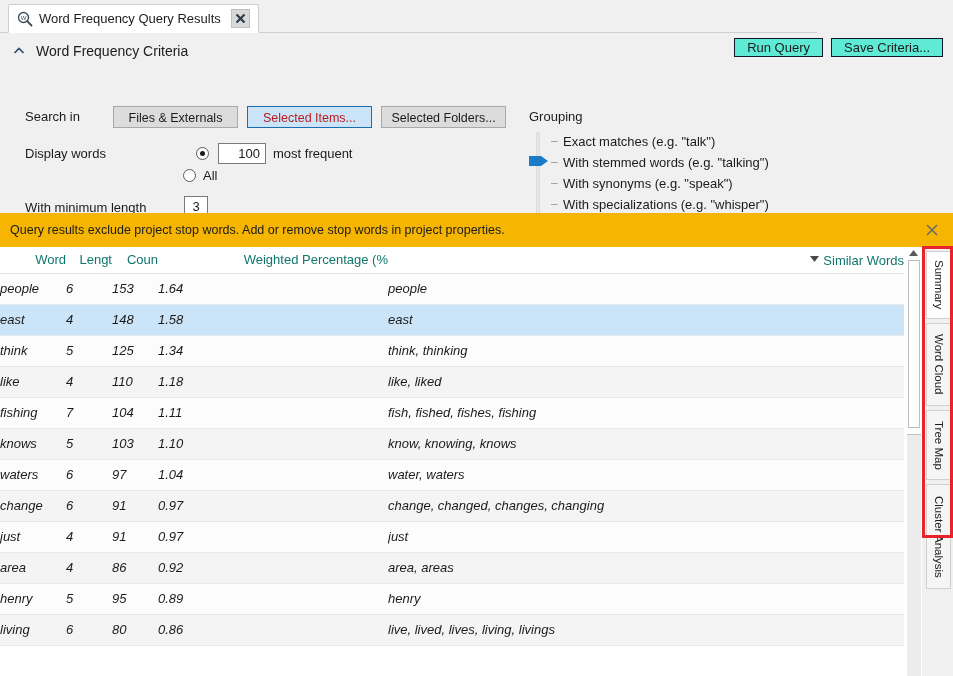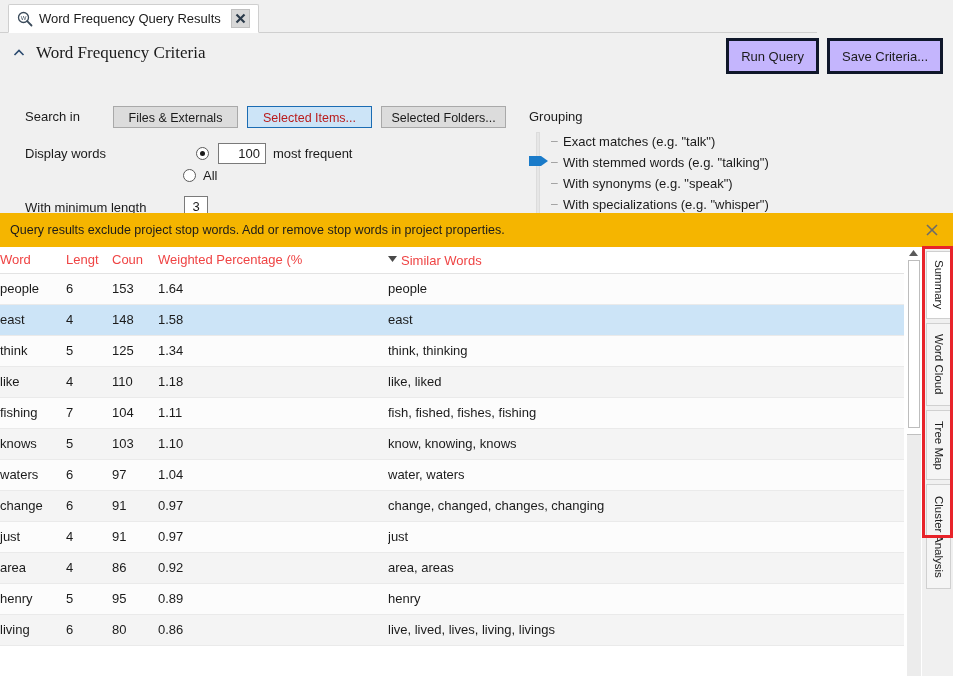--- a/index.html
+++ b/index.html
@@ -42,27 +42,27 @@
   .criteria {
     position: absolute; left: 0; top: 33px; width: 953px; height: 179px;
     background: #f0f0f0;
   }
   .criteria-header {
     position: absolute; left: 12px; top: 10px;
     display: flex; align-items: center; gap: 10px;
     cursor: pointer;
   }
   .chev { width: 14px; height: 14px; display:block; }
-  .criteria-title { font-size: 17px; color: #1b1b1b; font-family: Liberation Serif, serif; }
+  .criteria-title { font-size: 14px; color: #1b1b1b; }
 
   .top-buttons { position: absolute; right: 10px; top: 5px; display: flex; gap: 8px; }
   .btn {
-    height: 36px; min-width: 84px; padding: 0 12px;
-    background: #c4b5fd;
-    border: 3px solid #0f172a;
+    height: 19px; min-width: 84px; padding: 0 12px;
+    background: #5eead4;
+    border: 1px solid #0f172a;
     font-family: "Liberation Sans", sans-serif; font-size: 13px; color: #1b1b1b;
     cursor: pointer; white-space: nowrap;
   }
 
   .row-label { position: absolute; font-size: 13px; color: #1b1b1b; }
 
   .seg-buttons { position: absolute; left: 113px; top: 73px; display: flex; gap: 9px; }
   .seg-btn {
     width: 125px; height: 22px;
     background: #dcdcdc; border: 1px solid #a9a9a9;
@@ -120,30 +120,31 @@
     display: flex; align-items: center; justify-content: center; cursor: pointer;
   }
 
   
   .table-wrap {
     position: absolute; left: 0; top: 247px; width: 904px; height: 429px;
     background: #ffffff; overflow: hidden;
   }
   table.freq { border-collapse: collapse; width: 904px; table-layout: fixed; }
   table.freq th {
-    font-weight: normal; font-size: 13px; color: #ef4444;
-    text-align: left; padding: 4px 0 5px 0; background: #ffffff;
+    font-weight: normal; font-size: 13px; color: #0f766e;
+    text-align: right; padding: 4px 0 5px 0; background: #ffffff;
     border-bottom: 1px solid #e3e3e3;
     white-space: nowrap; overflow: hidden;
   }
   table.freq td {
     font-size: 13px; color: #1b1b1b;
     padding: 7px 0 8px 0;
     white-space: nowrap; overflow: hidden;
     border-bottom: 1px solid #eaeaea;
+    font-style: italic;
   }
   col.c-word { width: 66px; }
   col.c-len  { width: 46px; }
   col.c-cnt  { width: 46px; }
   col.c-pct  { width: 230px; }
   col.c-sim  { width: 516px; }
   th.h-word, td.t-word { padding-left: 10px; }
   th.h-len, td.t-len { padding-left: 8px; }
   th.h-cnt { padding-left: 0px; text-align: left; }
   td.t-cnt { padding-left: 0px; }

